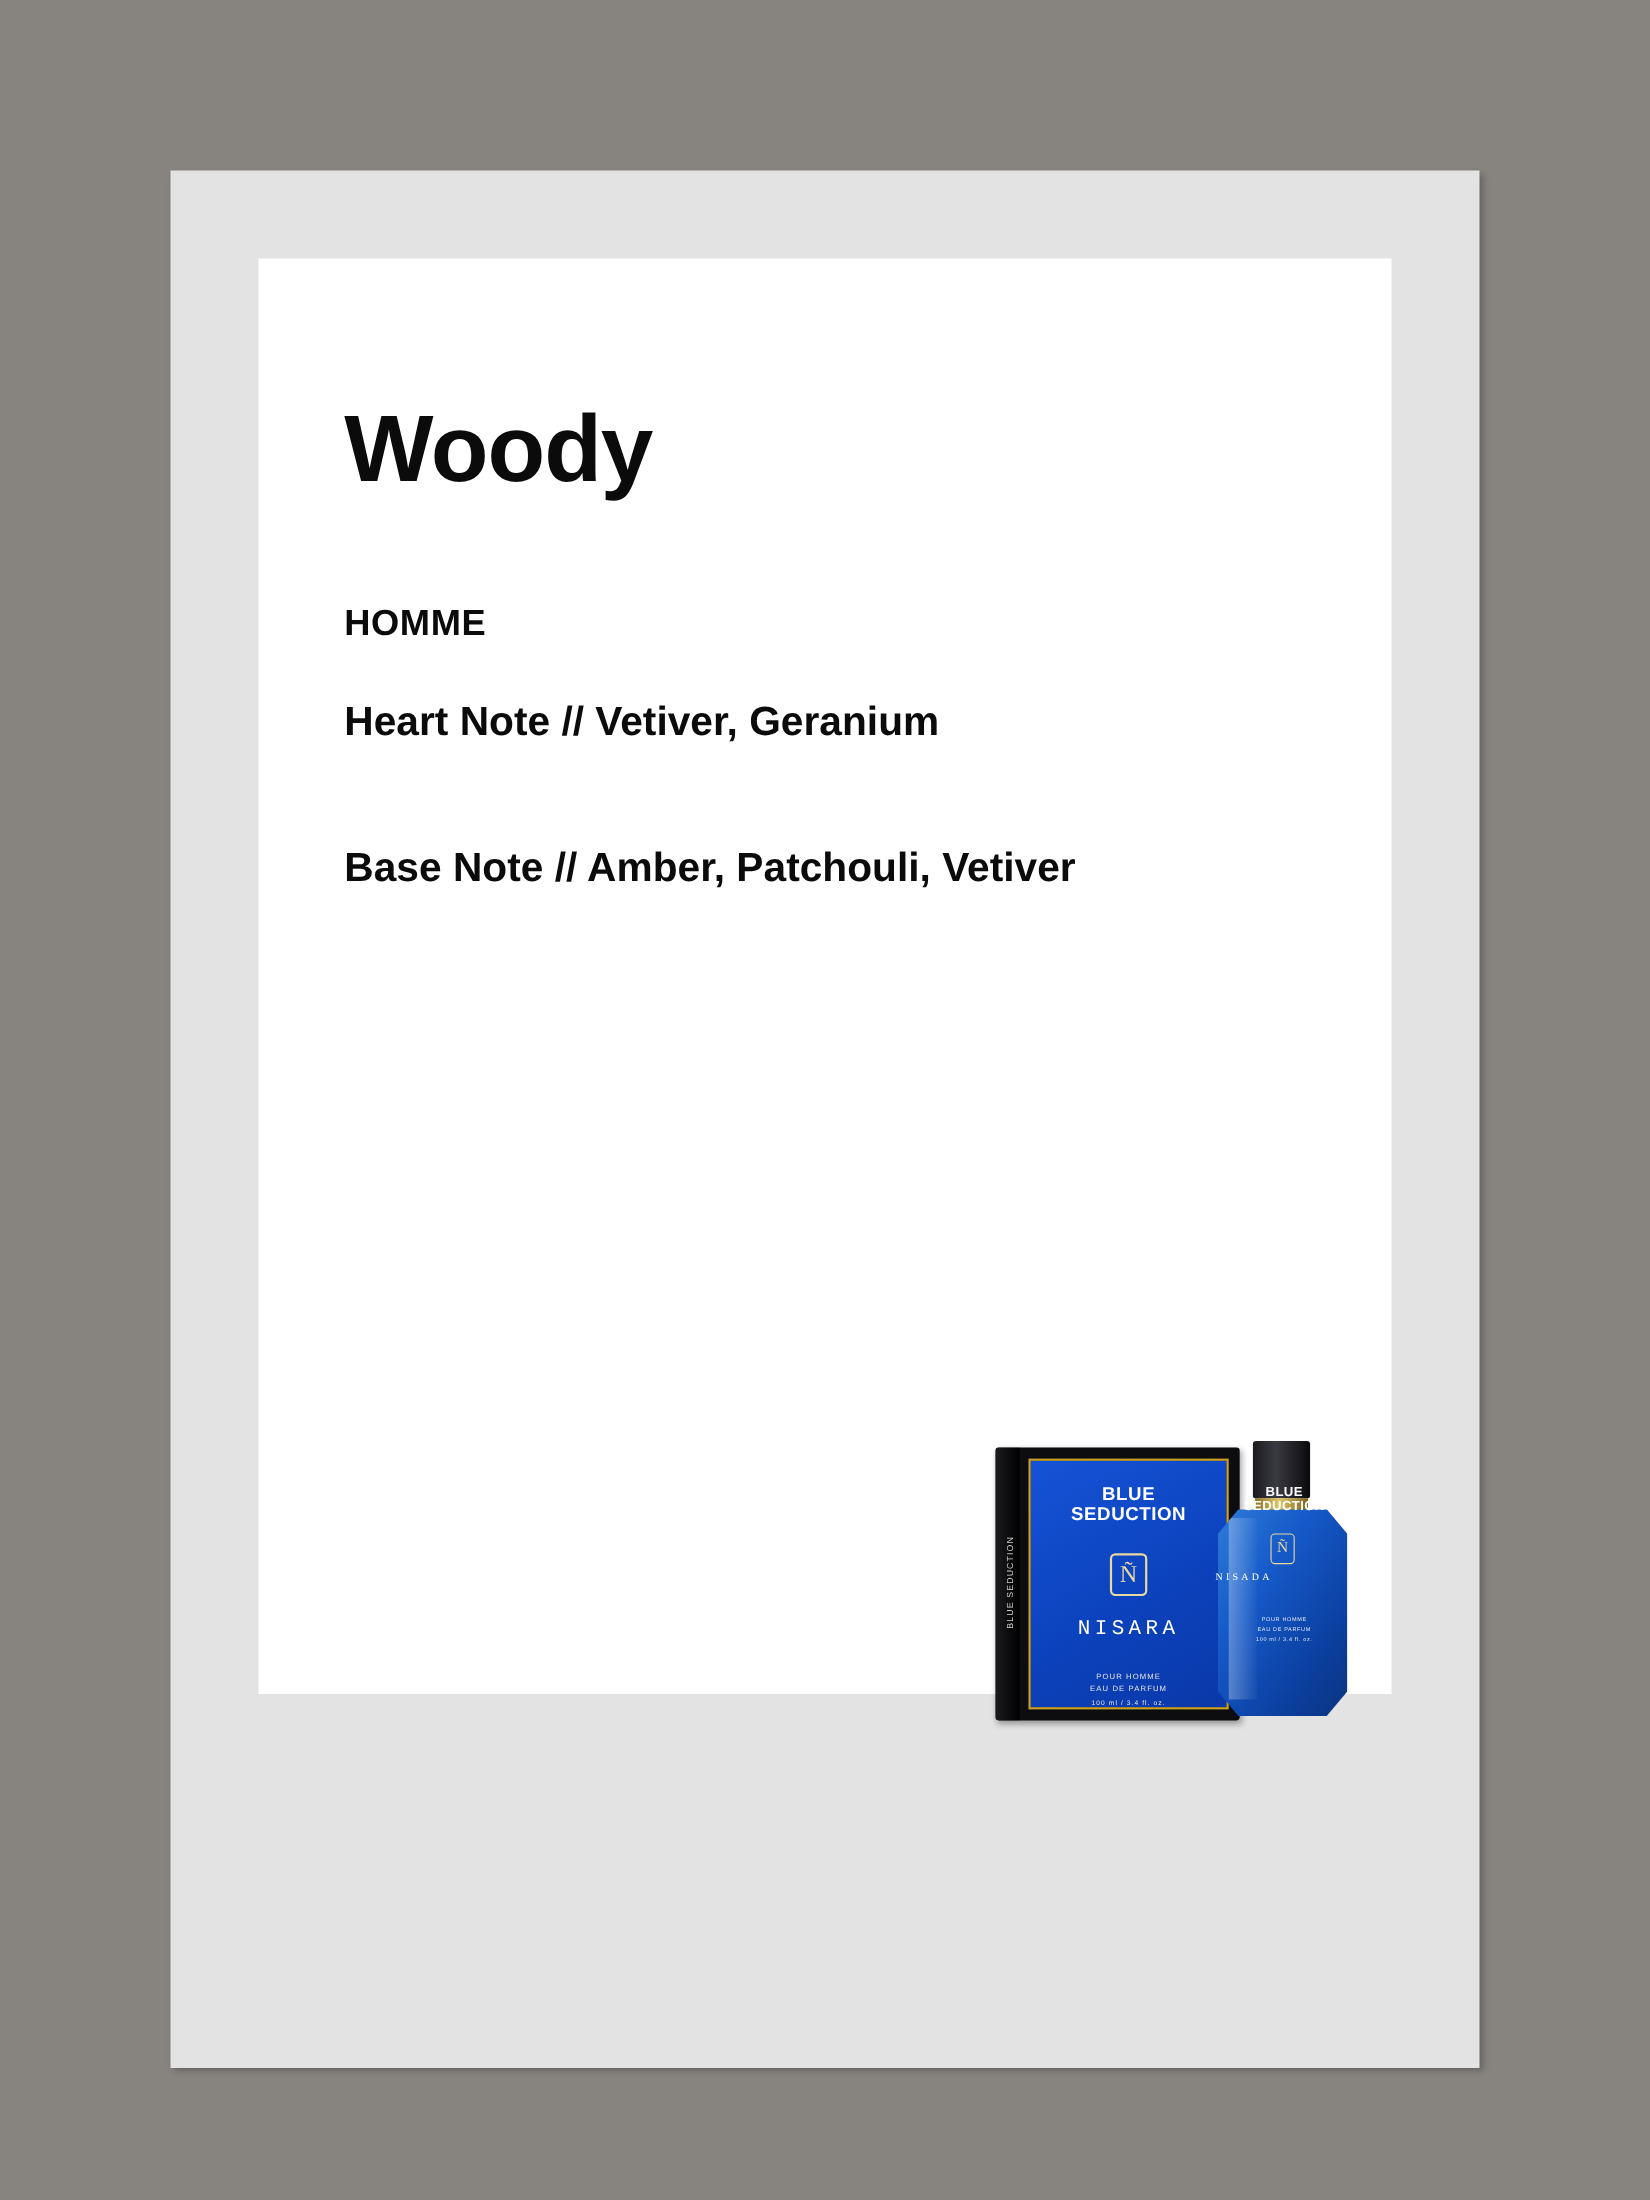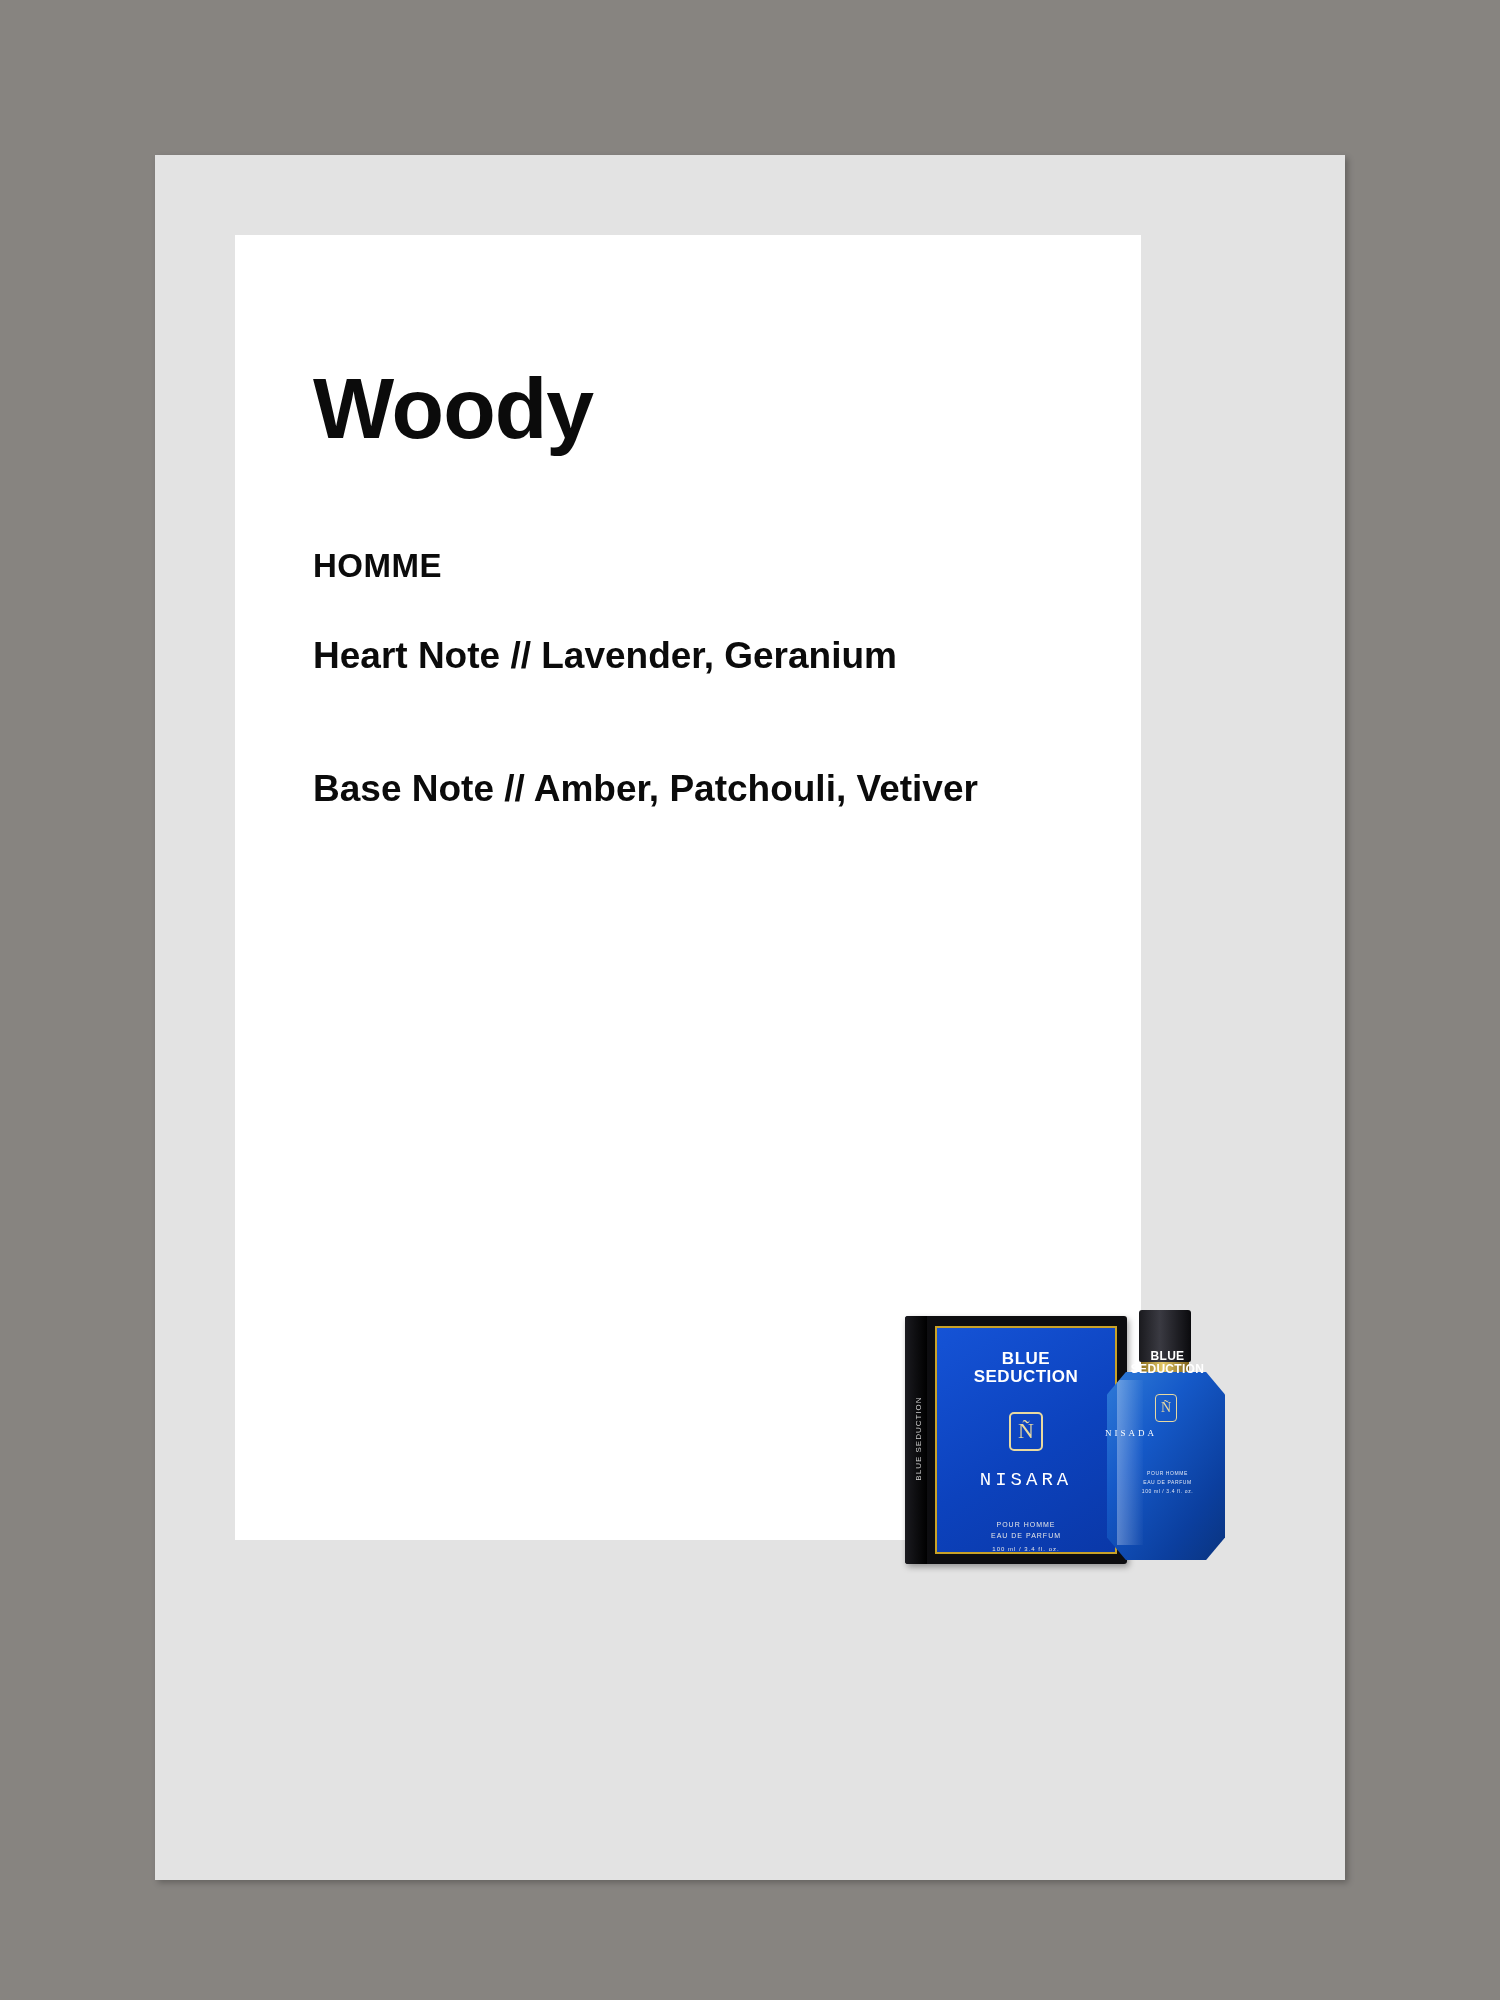--- a/index.html
+++ b/index.html
@@ -23,21 +23,21 @@
     height: 1725px;
     background: #e3e3e3;
     box-shadow: 3px 3px 6px rgba(0,0,0,0.25);
   }
 
   
   .sheet {
     position: absolute;
     left: 80px;
     top: 80px;
-    width: 906px;
+    width: 1030px;
     height: 1305px;
     background: #ffffff;
   }
 
   .content {
     position: absolute;
     left: 78px;
     top: 130px;
     right: 60px;
   }
@@ -279,21 +279,21 @@
 <body>
 
 <div class="card">
   <div class="sheet">
 
     <div class="content">
       <h1 class="title">Woody</h1>
 
       <div class="notes-label">HOMME</div>
 
-      <div class="note-line">Heart Note // Lavender, Geranium</div>
+      <div class="note-line">Heart Note // Vetiver, Geranium</div>
       <div class="note-line spaced">Base Note // Amber, Patchouli, Vetiver</div>
     </div>
 
     <div class="product">
 
       <div class="box">
         <div class="box-spine">
           <div class="box-spine-text">BLUE SEDUCTION</div>
         </div>
         <div class="box-face">

